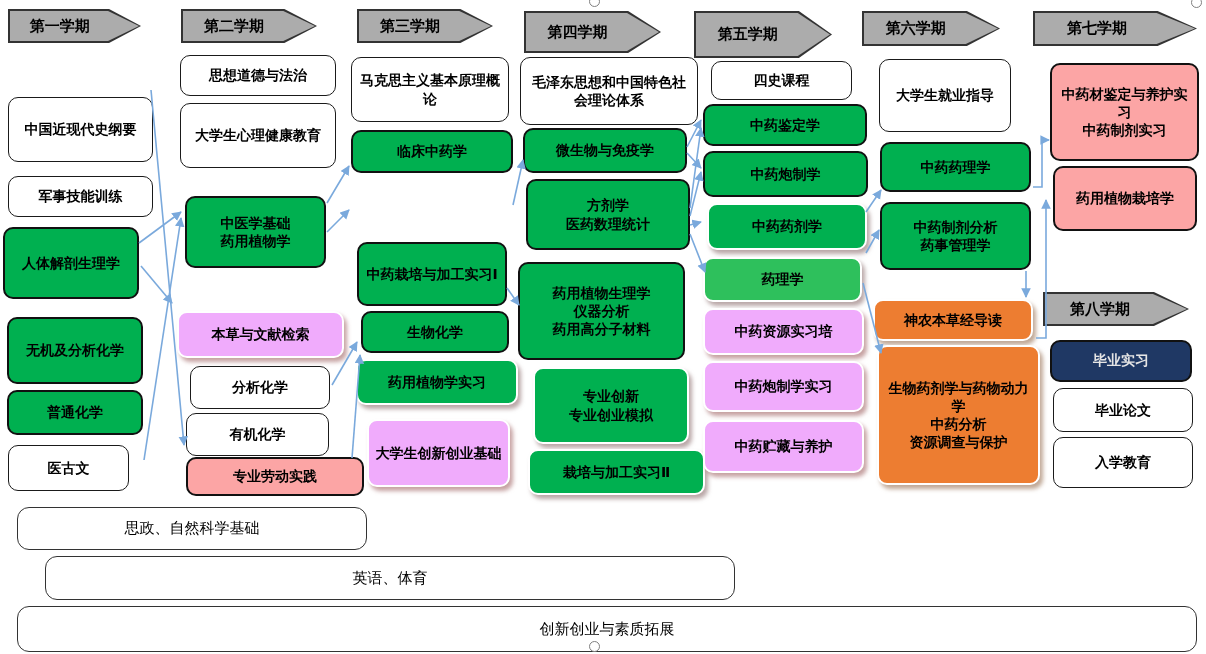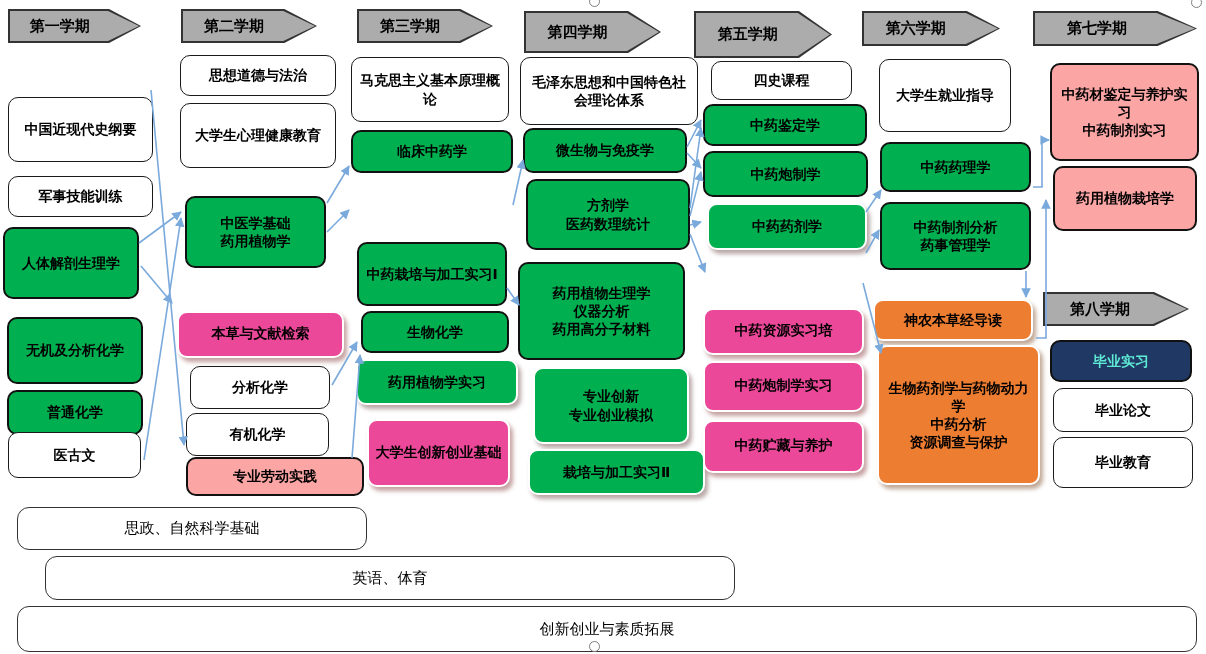--- a/index.html
+++ b/index.html
@@ -14,24 +14,24 @@
   .sem-label{position:absolute;left:0;top:0;width:78%;height:100%;display:flex;
              align-items:center;justify-content:center;font-size:15px;font-weight:bold;color:#000;}
   
   .course{position:absolute;display:flex;align-items:center;justify-content:center;
           text-align:center;white-space:pre-line;font-weight:bold;font-size:14px;
           line-height:1.3;border-radius:10px;padding:2px 5px;box-sizing:border-box;color:#000;}
   .c-white{background:#fff;border:1.7px solid #1a1a1a;}
   .c-green{background:#00B050;border:2.2px solid #111;}
   .c-green-sh{background:#00B050;border:2px solid #fff;box-shadow:3px 4px 4px rgba(140,110,110,.6);}
   .c-green-light{background:#2EC05C;border:2px solid #fff;box-shadow:3px 4px 4px rgba(140,110,110,.6);}
-  .c-red{background:#ec4899;border:2px solid #fff;box-shadow:3px 4px 4px rgba(160,100,100,.6);font-family:Liberation Serif, serif;}
+  .c-red{background:#f0abfc;border:2px solid #fff;box-shadow:3px 4px 4px rgba(160,100,100,.6);}
   .c-yellow{background:#fca5a5;border:2.2px solid #111;}
   .c-orange{background:#ED7D31;border:2px solid #fff;box-shadow:3px 4px 4px rgba(150,110,80,.6);}
-  .c-navy{background:#1F3864;border:2px solid #111;color:#5eead4;}
+  .c-navy{background:#1F3864;border:2px solid #111;color:#e5e5e5;font-family:Liberation Mono, monospace;}
   
   .band{position:absolute;background:#fff;border:1.7px solid #333;border-radius:12px;
         display:flex;align-items:center;justify-content:center;font-size:15px;color:#000;}
   
   .wires{position:absolute;left:0;top:0;pointer-events:none;z-index:50;}
   
   .knob{position:absolute;width:11px;height:11px;border:1.4px solid #808080;border-radius:50%;
         background:#fff;box-sizing:border-box;}
 </style>
 </head>
@@ -78,21 +78,21 @@
     <div class="sem-border"></div>
     <div class="sem-fill"></div>
     <span class="sem-label">第八学期</span>
   </div>
 
   <div class="course c-white" style="left:8px;top:97px;width:145px;height:65px">中国近现代史纲要</div>
   <div class="course c-white" style="left:8px;top:176px;width:145px;height:41px">军事技能训练</div>
   <div class="course c-green" style="left:3px;top:227px;width:136px;height:72px">人体解剖生理学</div>
   <div class="course c-green" style="left:7px;top:317px;width:136px;height:67px">无机及分析化学</div>
   <div class="course c-green" style="left:7px;top:390px;width:136px;height:45px">普通化学</div>
-  <div class="course c-white" style="left:8px;top:432px;width:133px;height:46px">医古文</div>
+  <div class="course c-white" style="left:8px;top:445px;width:121px;height:46px">医古文</div>
 
   <div class="course c-white" style="left:180px;top:55px;width:156px;height:41px">思想道德与法治</div>
   <div class="course c-white" style="left:180px;top:103px;width:156px;height:65px">大学生心理健康教育</div>
   <div class="course c-green" style="left:185px;top:196px;width:141px;height:72px">中医学基础
 药用植物学</div>
   <div class="course c-red" style="left:177px;top:311px;width:167px;height:47px">本草与文献检索</div>
   <div class="course c-white" style="left:190px;top:366px;width:140px;height:43px">分析化学</div>
   <div class="course c-white" style="left:186px;top:413px;width:143px;height:43px">有机化学</div>
   <div class="course c-yellow" style="left:186px;top:457px;width:178px;height:39px">专业劳动实践</div>
 
@@ -111,40 +111,41 @@
 仪器分析
 药用高分子材料</div>
   <div class="course c-green-sh" style="left:533px;top:367px;width:156px;height:77px">专业创新
 专业创业模拟</div>
   <div class="course c-green-sh" style="left:528px;top:449px;width:177px;height:46px">栽培与加工实习Ⅱ</div>
 
   <div class="course c-white" style="left:711px;top:61px;width:141px;height:39px">四史课程</div>
   <div class="course c-green" style="left:703px;top:104px;width:164px;height:42px">中药鉴定学</div>
   <div class="course c-green" style="left:703px;top:151px;width:165px;height:46px">中药炮制学</div>
   <div class="course c-green-sh" style="left:707px;top:203px;width:160px;height:47px">中药药剂学</div>
+  <div class="course c-green-light" style="left:703px;top:257px;width:159px;height:45px">药理学</div>
   <div class="course c-red" style="left:703px;top:308px;width:161px;height:47px">中药资源实习培</div>
   <div class="course c-red" style="left:703px;top:361px;width:161px;height:51px">中药炮制学实习</div>
   <div class="course c-red" style="left:703px;top:420px;width:161px;height:53px">中药贮藏与养护</div>
 
   <div class="course c-white" style="left:879px;top:59px;width:132px;height:73px">大学生就业指导</div>
   <div class="course c-green" style="left:880px;top:142px;width:151px;height:50px">中药药理学</div>
   <div class="course c-green" style="left:880px;top:202px;width:151px;height:68px">中药制剂分析
 药事管理学</div>
   <div class="course c-orange" style="left:873px;top:299px;width:160px;height:42px">神农本草经导读</div>
   <div class="course c-orange" style="left:877px;top:345px;width:163px;height:140px">生物药剂学与药物动力学
 中药分析
 资源调查与保护</div>
 
   <div class="course c-yellow" style="left:1050px;top:63px;width:149px;height:98px">中药材鉴定与养护实习
 中药制剂实习</div>
   <div class="course c-yellow" style="left:1053px;top:166px;width:144px;height:65px">药用植物栽培学</div>
 
   <div class="course c-navy" style="left:1050px;top:340px;width:142px;height:42px">毕业实习</div>
   <div class="course c-white" style="left:1053px;top:388px;width:140px;height:44px">毕业论文</div>
-  <div class="course c-white" style="left:1053px;top:437px;width:140px;height:51px">毕业教育</div>
+  <div class="course c-white" style="left:1053px;top:437px;width:140px;height:51px">入学教育</div>
 
   <div class="band" style="left:17px;top:507px;width:348px;height:41px">思政、自然科学基础</div>
   <div class="band" style="left:45px;top:556px;width:688px;height:42px">英语、体育</div>
   <div class="band" style="left:17px;top:606px;width:1178px;height:44px">创新创业与素质拓展</div>
 
   <div class="knob" style="left:589px;top:-4px"></div>
   <div class="knob" style="left:1191px;top:-3px"></div>
   <div class="knob" style="left:589px;top:641px"></div>
 
   <svg class="wires" width="1206" height="654">

